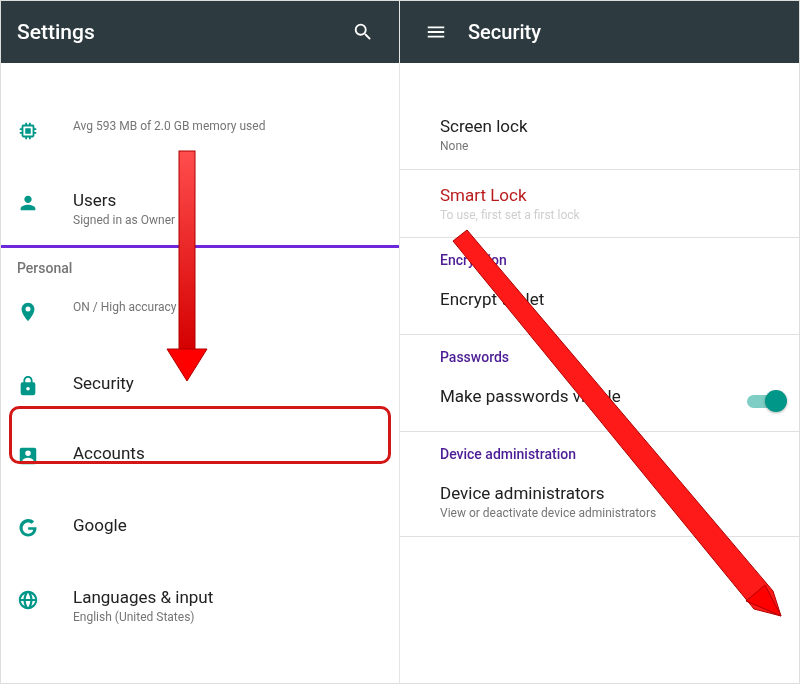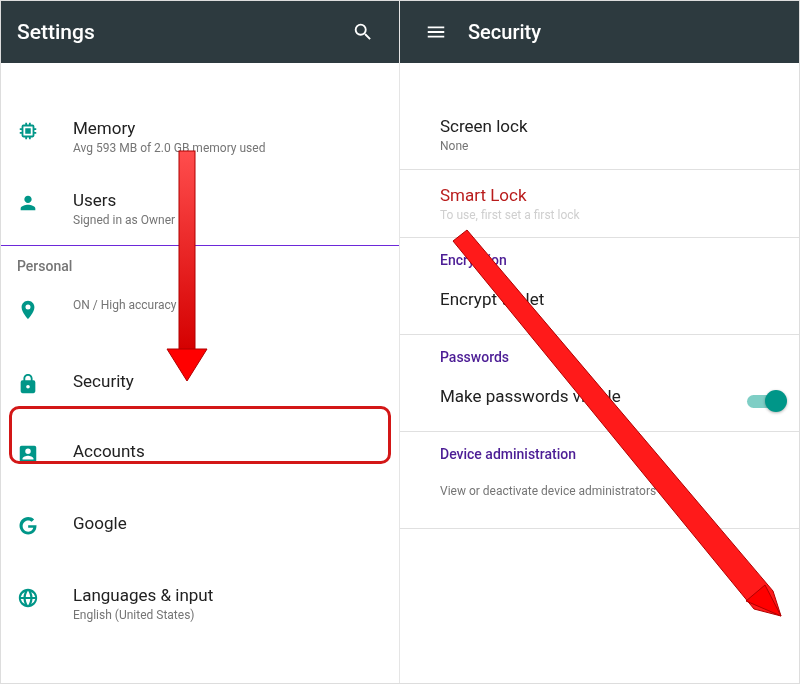--- a/index.html
+++ b/index.html
@@ -97,21 +97,21 @@
   .subtitle.disabled { color: #cfcfcf; }
   .section-header {
     font-size: 14px;
     color: #4c1d95;
     font-weight: 500;
     padding: 14px 16px 6px 16px;
   }
   .section-header.grey {
     color: #757575;
     padding: 12px 16px 6px 16px;
-    border-top: 1px solid #6d28d9;
+    border-top: 3px solid #6d28d9;
   }
   .divider {
     height:1px;
     background:#e0e0e0;
     margin:0;
   }
   .highlight-box {
     position: absolute;
     border: 3px solid #d31717;
     border-radius: 10px;
@@ -165,21 +165,20 @@
 
     <div class="content">
 
       <div class="row">
         <div class="icon-slot">
           <svg viewBox="0 0 24 24">
               <path d="M15 9H9v6h6V9zm6 2V9h-2V7a2 2 0 00-2-2h-2V3h-2v2h-2V3H9v2H7a2 2 0 00-2 2v2H3v2h2v2H3v2h2v2a2 2 0 002 2h2v2h2v-2h2v2h2v-2h2a2 2 0 002-2v-2h2v-2h-2v-2h2zM17 17H7V7h10v10z"></path>
             </svg>
         </div>
         <div class="text-slot">
-          <div class="title">Memory</div>
           <div class="subtitle">Avg 593 MB of 2.0 GB memory used</div>
         </div>
       </div>
 
       <div class="row">
         <div class="icon-slot">
           <svg viewBox="0 0 24 24">
               <path d="M12 12c2.21 0 4-1.79 4-4s-1.79-4-4-4-4 1.79-4 4 1.79 4 4 4zm0 2c-2.67 0-8 1.34-8 4v2h16v-2c0-2.66-5.33-4-8-4z"></path>
             </svg>
         </div>
@@ -298,20 +297,21 @@
           <div class="track"></div>
             <div class="thumb"></div>
         </div>
       </div>
       <div class="divider"></div>
 
       <div class="section-header" style="padding-left:40px;">Device administration</div>
 
       <div class="row small" style="padding-left:40px;">
         <div class="text-slot">
+          <div class="title">Device administrators</div>
           <div class="subtitle">View or deactivate device administrators</div>
         </div>
       </div>
       <div class="divider"></div>
 
 
     </div>
   </div>
 </div>
 

